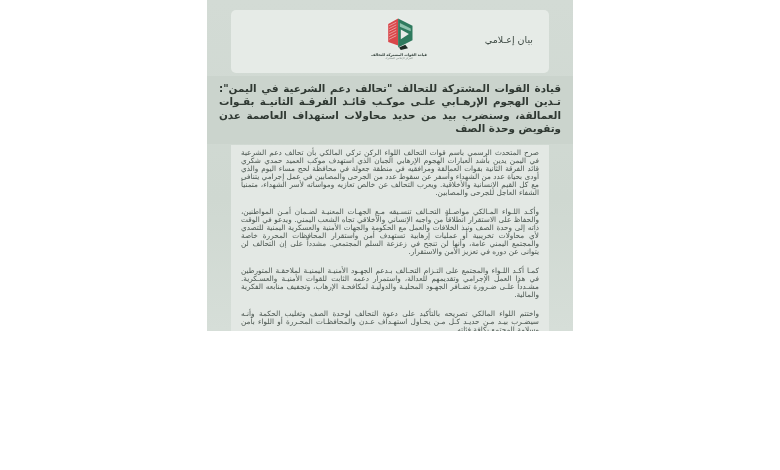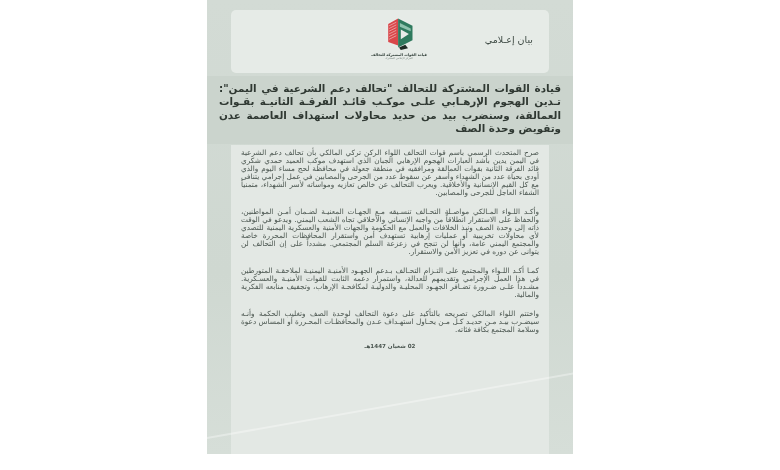--- a/index.html
+++ b/index.html
@@ -2,21 +2,21 @@
 <html><head>
   <meta charset="utf-8">
   <style>
     * { box-sizing: border-box; margin: 0; padding: 0; }
     html, body { width: 780px; height: 470px; background: #ffffff; overflow: hidden; }
     body { font-family: "DejaVu Sans", sans-serif; position: relative; }
 
     .frame {
       position: absolute;
       left: 207px; top: 0;
-      width: 366px; height: 454px;
+      width: 366px; height: 331px;
       background: linear-gradient(180deg, #d3dbd5 0%, #cfd8d1 60%, #d6ded8 100%);
       overflow: hidden;
       padding-left: 32px;
     }
     .frame::after {
       content: "";
       position: absolute;
       left: -40px; top: 400px;
       width: 500px; height: 2px;
       background: rgba(255,255,255,0.35);
@@ -104,17 +104,17 @@
   </div>
 
   <div class="title-block">
     <div class="title-text">قيادة القوات المشتركة للتحالف "تحالف دعم الشرعية في اليمن": تـدين الهجوم الإرهـابي علـى موكـب قائـد الفرقـة الثانيـة بقـوات العمالقة، وسنضرب بيد من حديد محاولات استهداف العاصمة عدن وتقويض وحدة الصف</div>
   </div>
 
   <div class="body-card">
     <p class="para">صرح المتحدث الرسمي باسم قوات التحالف اللواء الركن تركي المالكي بأن تحالف دعم الشرعية في اليمن يدين بأشد العبارات الهجوم الإرهابي الجبان الذي استهدف موكب العميد حمدي شكري قائد الفرقة الثانية بقوات العمالقة ومرافقيه في منطقة جعولة في محافظة لحج مساء اليوم والذي أودى بحياة عدد من الشهداء وأسفر عن سقوط عدد من الجرحى والمصابين في عمل إجرامي يتنافى مع كل القيم الإنسانية والأخلاقية. ويعرب التحالف عن خالص تعازيه ومواساته لأسر الشهداء، متمنياً الشفاء العاجل للجرحى والمصابين.</p>
     <p class="para">وأكـد اللـواء المـالكي مواصـلة التحـالف تنسـيقه مـع الجهـات المعنيـة لضـمان أمـن المواطنين، والحفاظ على الاستقرار انطلاقاً من واجبه الإنساني والأخلاقي تجاه الشعب اليمني. ويدعو في الوقت ذاته إلى وحدة الصف ونبذ الخلافات والعمل مع الحكومة والجهات الأمنية والعسكرية اليمنية للتصدي لأي محاولات تخريبية أو عمليات إرهابية تستهدف أمن واستقرار المحافظات المحررة خاصة والمجتمع اليمني عامة، وأنها لن تنجح في زعزعة السلم المجتمعي. مشدداً على إن التحالف لن يتوانى عن دوره في تعزيز الأمن والاستقرار.</p>
     <p class="para">كمـا أكـد اللـواء والمجتمع على التـزام التحـالف بـدعم الجهـود الأمنيـة اليمنيـة لملاحقـة المتورطين في هذا العمل الإجرامي وتقديمهم للعدالة، واستمرار دعمه الثابت للقوات الأمنيـة والعسـكرية. مشـدداً علـى ضـرورة تضـافر الجهـود المحليـة والدوليـة لمكافحـة الإرهاب، وتجفيف منابعه الفكرية والمالية.</p>
-    <p class="para">واختتم اللواء المالكي تصريحه بالتأكيد على دعوة التحالف لوحدة الصف وتغليب الحكمة وأنـه سيضـرب بيـد مـن حديـد كـل مـن يحـاول استهـداف عـدن والمحافظـات المحـررة أو المساس دعوة وسلامة المجتمع بكافة فئاته.</p>
+    <p class="para">واختتم اللواء المالكي تصريحه بالتأكيد على دعوة التحالف لوحدة الصف وتغليب الحكمة وأنـه سيضـرب بيـد مـن حديـد كـل مـن يحـاول استهـداف عـدن والمحافظـات المحـررة أو اللواء بأمن وسلامة المجتمع بكافة فئاته.</p>
     <div class="date">02 شعبان 1447هـ</div>
   </div>
 
 </div>
 
 </body></html>

